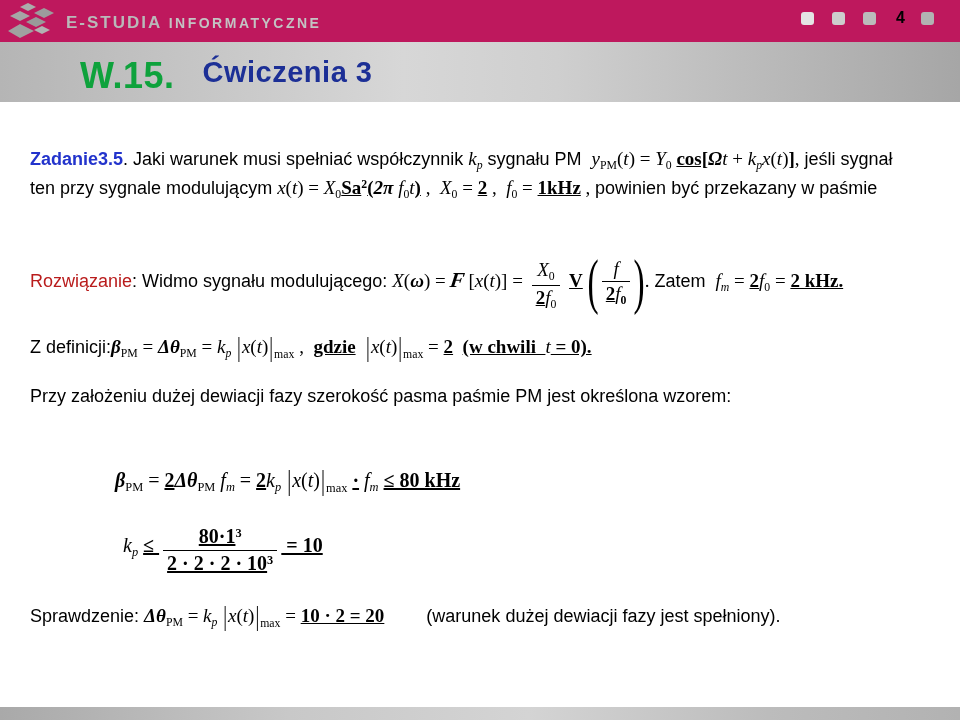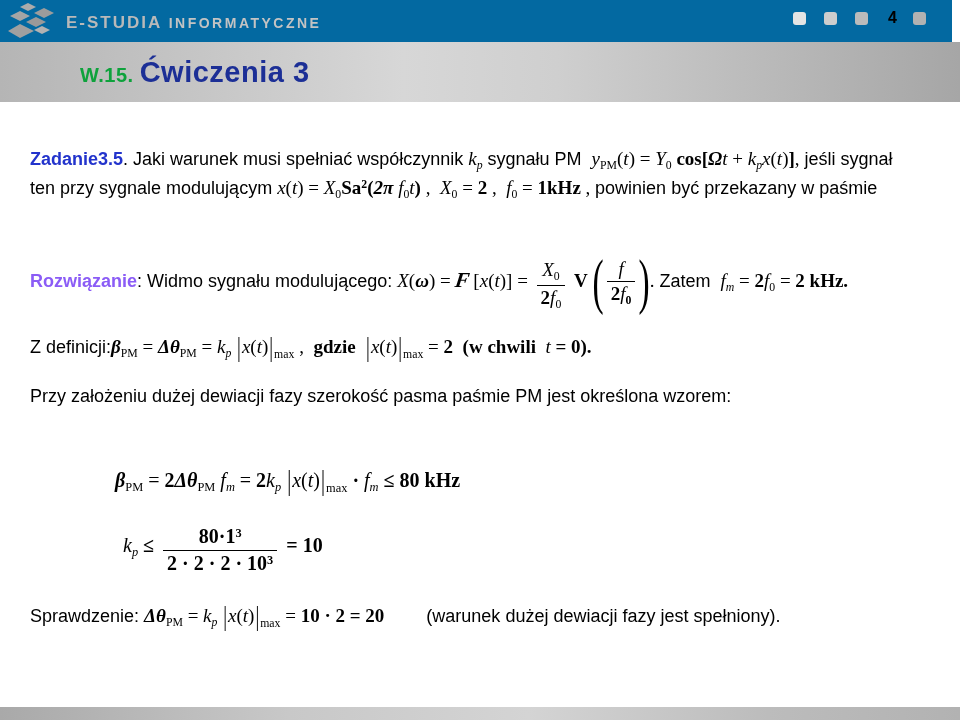--- a/index.html
+++ b/index.html
@@ -1,49 +1,49 @@
 <!DOCTYPE html>
 <html><head>
 <meta charset="utf-8">
 <style>
   html,body{margin:0;padding:0;background:#666;}
   #slide{position:relative;width:960px;height:720px;background:#ffffff;overflow:hidden;
          font-family:"Liberation Sans",sans-serif;color:#000;}
 
   
-  .topbar{position:absolute;top:0;left:0;right:8px;height:42px;background:#0369a1;}
+  .topbar{position:absolute;top:0;left:0;right:0;height:42px;background:#be185d;}
   .logo{position:absolute;left:8px;top:2px;width:52px;height:38px;}
   .brand{position:absolute;left:66px;top:13px;white-space:pre;}
   .brand .b1{font-size:17px;font-weight:bold;color:#b9b9b9;letter-spacing:2px;}
   .brand .b2{font-size:14px;font-weight:bold;color:#c3c3c3;letter-spacing:2.5px;}
   .pagebar{position:absolute;top:10px;right:26px;display:flex;align-items:center;height:16px;}
   .sq{width:13px;height:13px;border-radius:3px;margin-left:18px;}
   .sq1{background:#e4e4e4;} .sq2{background:#cdcdcd;} .sq3{background:#bbbbbb;} .sq4{background:#b2b2b2;}
   .pnum{font-size:16px;font-weight:bold;color:#000;margin:0 16px 0 20px;}
 
   
   .banner{position:absolute;top:42px;left:0;right:0;height:60px;
           background:linear-gradient(90deg,#b5b5b5 0%,#d7d7d7 42%,#cfcfcf 58%,#a6a6a6 100%);
           display:flex;align-items:center;padding-left:80px;box-sizing:border-box;}
-  .banner .code{font-size:20px;font-weight:bold;color:#0ea23c;letter-spacing:.5px;margin-top:7px;}
-  .banner .ttl{font-size:29px;font-weight:bold;color:#1c2f96;margin-left:6px;letter-spacing:.5px;}
+  .banner .code{font-size:36px;font-weight:bold;color:#0ea23c;letter-spacing:.5px;margin-top:7px;}
+  .banner .ttl{font-size:29px;font-weight:bold;color:#1c2f96;margin-left:28px;letter-spacing:.5px;}
 
   
   .footbar{position:absolute;top:707px;left:0;right:0;height:13px;
            background:linear-gradient(90deg,#a9a9a9 0%,#c8c8c8 30%,#d4d4d4 55%,#bcbcbc 80%,#b2b2b2 100%);}
 
   
   .row{position:absolute;left:10px;white-space:pre;font-size:18px;line-height:1.3;}
   .lbl-blue{color:#2233cc;font-weight:bold;}
-  .lbl-green{color:#8b5cf6;font-weight:bold;}
+  .lbl-green{color:#b91c1c;font-weight:normal;}
 
   
   .math{font-family:"Liberation Serif",serif;font-size:19px;white-space:pre;}
   .math-lg{font-size:20px;}
-  .m-t{} .m-i{font-style:italic;} .m-b{font-weight:bold;} .m-bi{font-weight:bold;font-style:italic;}
+  .m-t{} .m-i{font-style:italic;} .m-b{font-weight:bold;text-decoration:underline;} .m-bi{font-weight:bold;font-style:italic;}
   .m-sub{font-size:.62em;vertical-align:-.35em;}
   .m-isub{font-size:.62em;vertical-align:-.35em;font-style:italic;}
   .m-bsub{font-size:.62em;vertical-align:-.35em;font-weight:bold;}
   .m-sup{font-size:.62em;vertical-align:.5em;font-weight:bold;}
   .m-scr{font-weight:bold;font-style:italic;font-size:1.12em;display:inline-block;transform:skewX(-8deg);letter-spacing:-1px;}
   .mfrac{display:inline-block;text-align:center;vertical-align:-.9em;margin:0 4px;line-height:1.12;}
   .mfrac .num{display:block;border-bottom:1.6px solid #000;padding:0 4px 2px;}
   .mfrac .den{display:block;padding:1px 4px 0;}
   .mparen{display:inline-flex;align-items:center;vertical-align:middle;}
   .pfence{font-family:"Liberation Serif",serif;font-size:3.2em;font-weight:400;line-height:.9;

